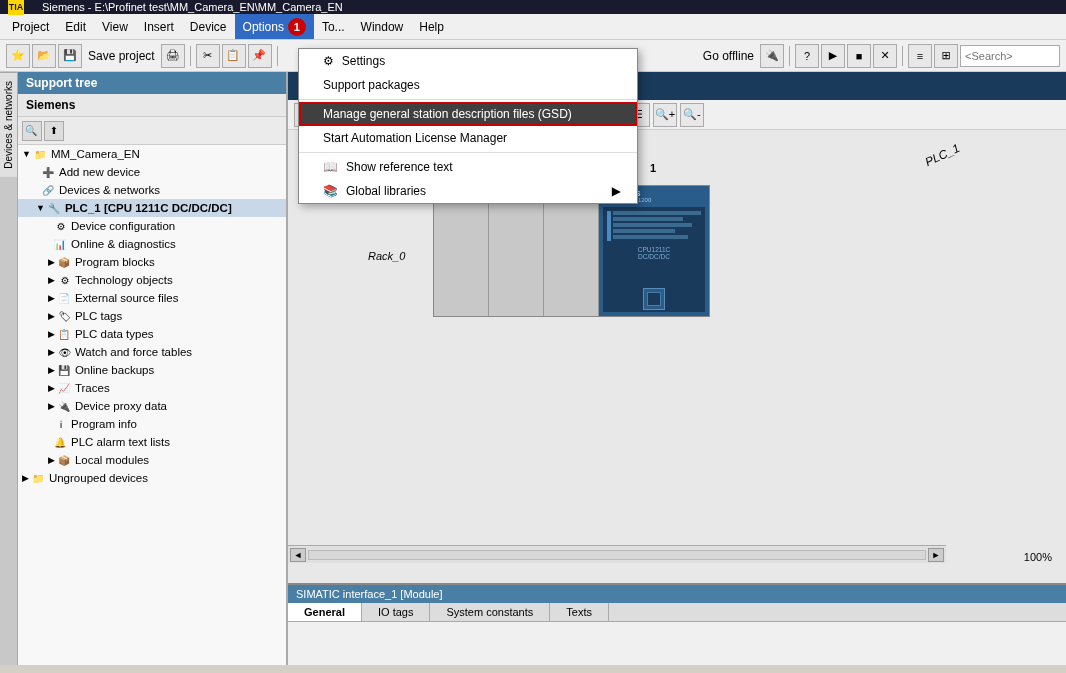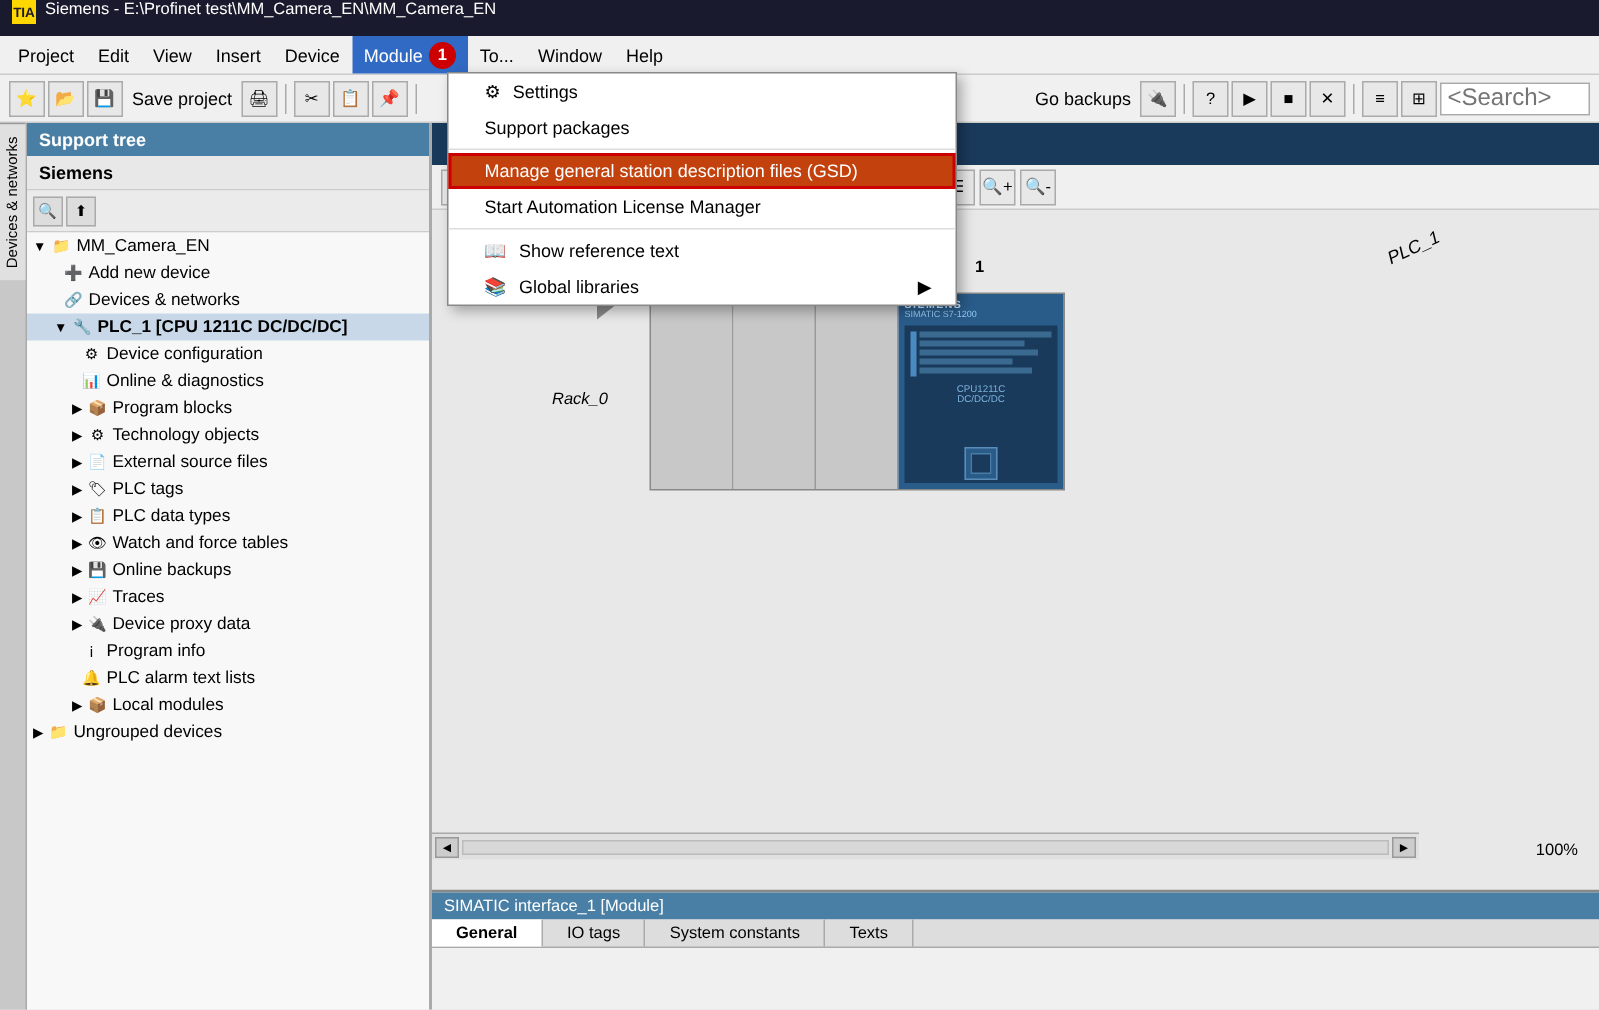--- a/index.html
+++ b/index.html
@@ -10,24 +10,26 @@
       width: 1066px;
       height: 673px;
       overflow: hidden;
       position: relative;
     }
 
     
     .title-bar {
       background: #1a1a2e;
       color: white;
-      height: 24px;
-      display: flex;
+      height: 14px;
+      display: flex;
+      align-items: center;
       padding: 0 8px;
       font-size: 11px;
+      gap: 12px;
     }
     .title-bar .logo {
       width: 16px;
       height: 16px;
       background: #ffd700;
       margin-right: 6px;
       display: flex; align-items: center; justify-content: center;
       font-weight: bold; font-size: 9px; color: #1a1a2e;
     }
 
@@ -80,21 +82,21 @@
       width: 1px;
       height: 20px;
       background: #aaa;
       margin: 0 3px;
     }
     .toolbar-search {
       height: 22px;
       width: 100px;
       border: 1px solid #aaa;
       padding: 0 4px;
-      font-size: 16px;
+      font-size: 11px;
     }
 
     
     .main-layout {
       display: flex;
       height: calc(673px - 22px - 26px - 32px);
       position: relative;
     }
 
     
@@ -304,21 +306,21 @@
     .dropdown-item {
       padding: 5px 16px 5px 24px;
       cursor: pointer;
       font-size: 12px;
       display: flex;
       align-items: center;
       gap: 8px;
       white-space: nowrap;
     }
     .dropdown-item.highlighted {
-      background: #c2410c;
+      background: #404040;
       color: white;
       outline: 2px solid #cc0000;
       outline-offset: -2px;
     }
     .dropdown-sep {
       height: 1px;
       background: #ddd;
       margin: 2px 0;
     }
     .dropdown-item .arrow { margin-left: auto; }
@@ -346,42 +348,42 @@
   <span>Siemens - E:\Profinet test\MM_Camera_EN\MM_Camera_EN</span>
 </div>
 
 <div class="menu-bar">
   <div class="menu-item">Project</div>
   <div class="menu-item">Edit</div>
   <div class="menu-item">View</div>
   <div class="menu-item">Insert</div>
   <div class="menu-item">Device</div>
   <div class="menu-item options-active" style="background:#316AC5;color:white;">
-    <span>Module</span>
+    <span>Options</span>
 
     <span class="step-badge" style="position:relative;display:inline-flex;width:18px;height:18px;border-radius:50%;background:#cc0000;color:white;font-weight:bold;font-size:11px;align-items:center;justify-content:center;margin-left:4px;">1</span>
   </div>
   <div class="menu-item">To...</div>
   <div class="menu-item">Window</div>
   <div class="menu-item">Help</div>
 </div>
 
 <div class="toolbar">
   <div class="toolbar-btn">⭐</div>
   <div class="toolbar-btn">📂</div>
   <div class="toolbar-btn">💾</div>
   <span class="toolbar-label">Save project</span>
   <div class="toolbar-btn">🖨</div>
   <div class="toolbar-sep"></div>
   <div class="toolbar-btn">✂</div>
   <div class="toolbar-btn">📋</div>
   <div class="toolbar-btn">📌</div>
   <div class="toolbar-sep"></div>
   <div style="flex:1"></div>
-  <span class="toolbar-label">Go backups</span>
+  <span class="toolbar-label">Go offline</span>
   <div class="toolbar-btn">🔌</div>
   <div class="toolbar-sep"></div>
   <div class="toolbar-btn">?</div>
   <div class="toolbar-btn">▶</div>
   <div class="toolbar-btn">■</div>
   <div class="toolbar-btn">✕</div>
   <div class="toolbar-sep"></div>
   <div class="toolbar-btn">≡</div>
   <div class="toolbar-btn">⊞</div>
   <input class="toolbar-search" type="text" placeholder="&lt;Search&gt;" style="">

